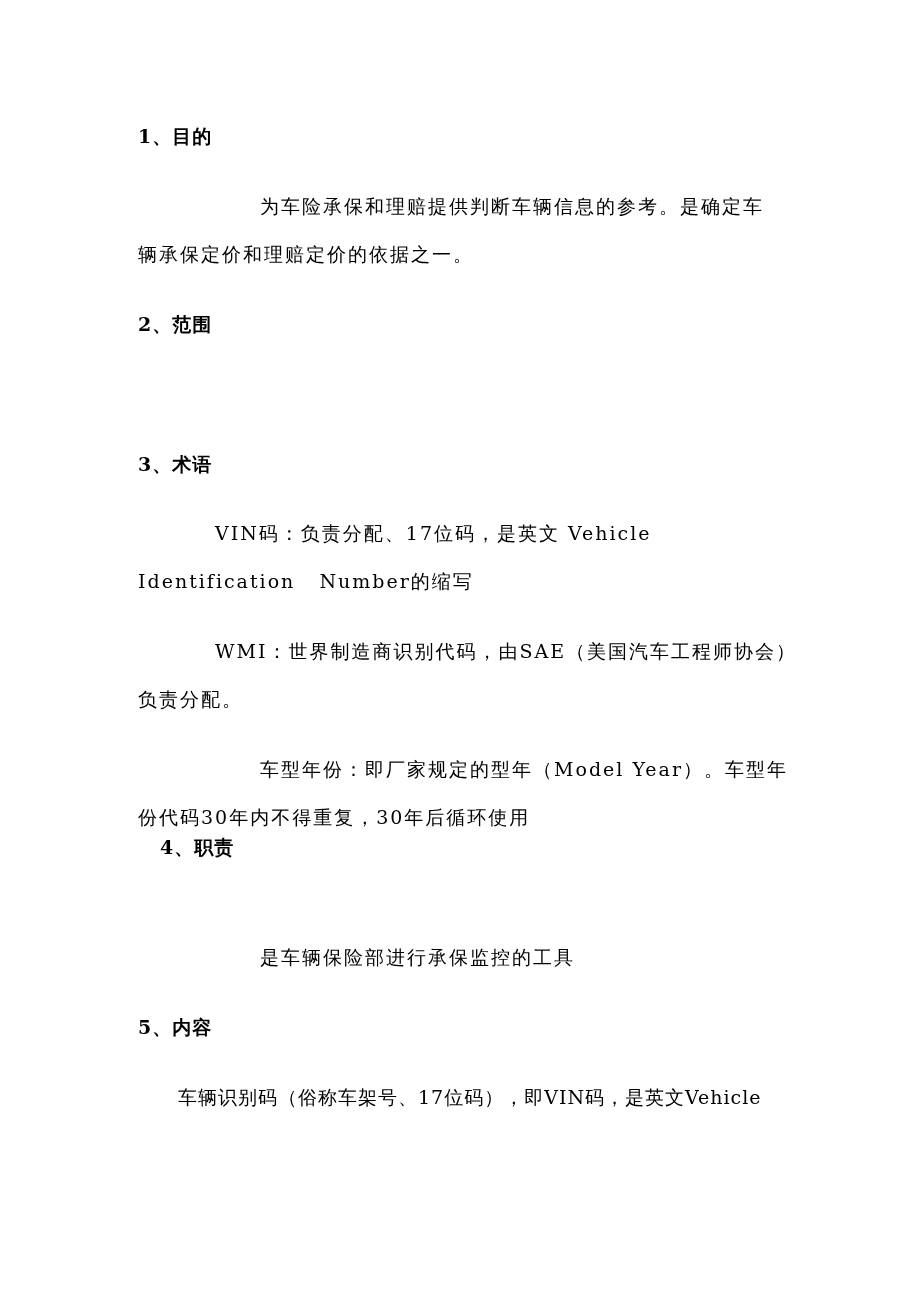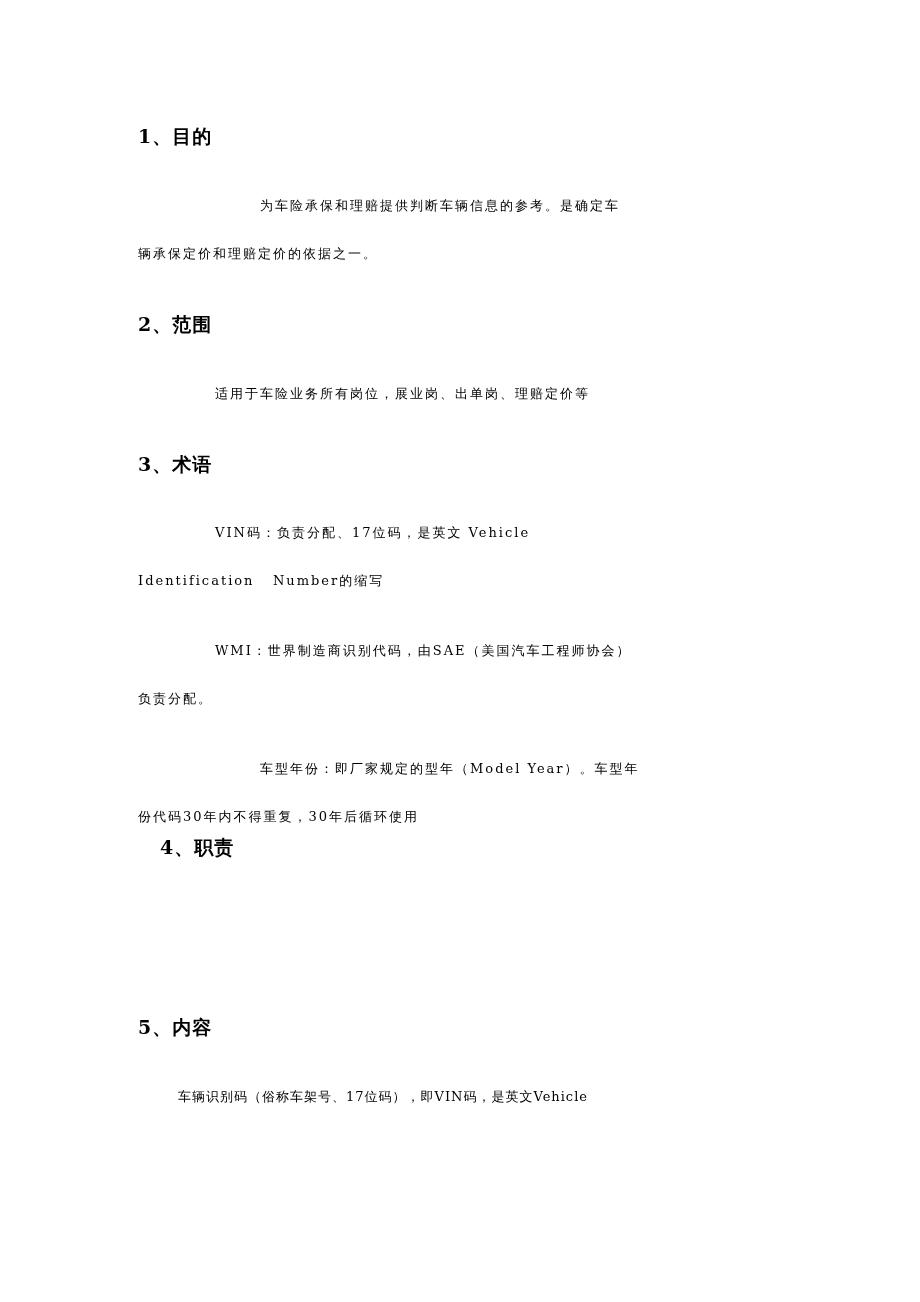--- a/index.html
+++ b/index.html
@@ -20,48 +20,48 @@
       left: 0;
       top: 0;
       width: 920px;
       height: 1302px;
       background: #ffffff;
       text-align: right;
     }
     .line {
       position: absolute;
       white-space: pre;
-      font-size: 13px;
+      font-size: 19px;
       line-height: 24px;
       letter-spacing: 2px;
     }
     .heading {
       font-weight: bold;
       font-size: 19px;
       letter-spacing: 1px;
     }
   </style>
 </head>
 <body>
 
 <div class="page">
 
   <div class="line heading" style="left:138px; top:124px;">1、目的</div>
   <div class="line" style="left:260px; top:194px;">为车险承保和理赔提供判断车辆信息的参考。是确定车</div>
   <div class="line" style="left:138px; top:242px;">辆承保定价和理赔定价的依据之一。</div>
 
   <div class="line heading" style="left:138px; top:312px;">2、范围</div>
-  <div class="line" style="left:215px; top:382px;">适用于车险业务所有岗位，展业岗、出单岗、理赔定价等</div>
 
   <div class="line heading" style="left:138px; top:452px;">3、术语</div>
   <div class="line" style="left:215px; top:521px;">VIN码：负责分配、17位码，是英文 Vehicle</div>
   <div class="line" style="left:138px; top:569px;">Identification   Number的缩写</div>
   <div class="line" style="left:215px; top:639px;">WMI：世界制造商识别代码，由SAE（美国汽车工程师协会）</div>
   <div class="line" style="left:138px; top:687px;">负责分配。</div>
   <div class="line" style="left:260px; top:757px;">车型年份：即厂家规定的型年（Model Year）。车型年</div>
   <div class="line" style="left:138px; top:805px;">份代码30年内不得重复，30年后循环使用</div>
 
   <div class="line heading" style="left:160px; top:835px;">4、职责</div>
+  <div class="line" style="left:260px; top:945px;">是车辆保险部进行承保监控的工具</div>
 
   <div class="line heading" style="left:138px; top:1015px;">5、内容</div>
   <div class="line" style="left:178px; top:1085px; letter-spacing:1px;">车辆识别码（俗称车架号、17位码），即VIN码，是英文Vehicle</div>
 
 </div>
 
 </body></html>

